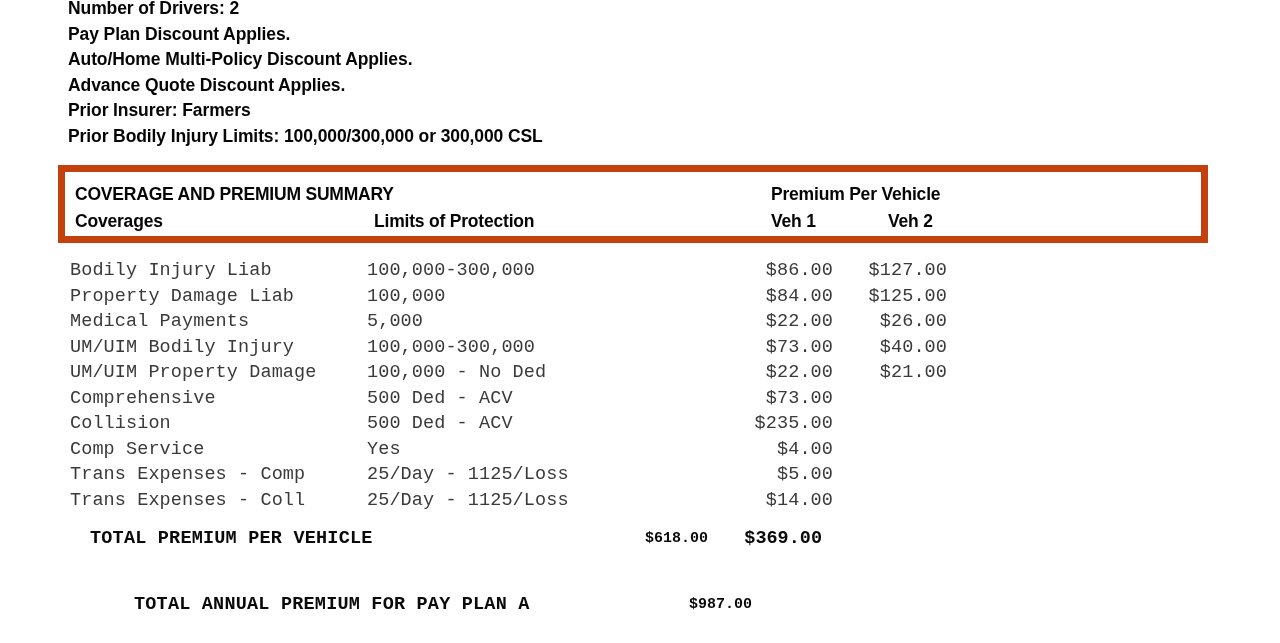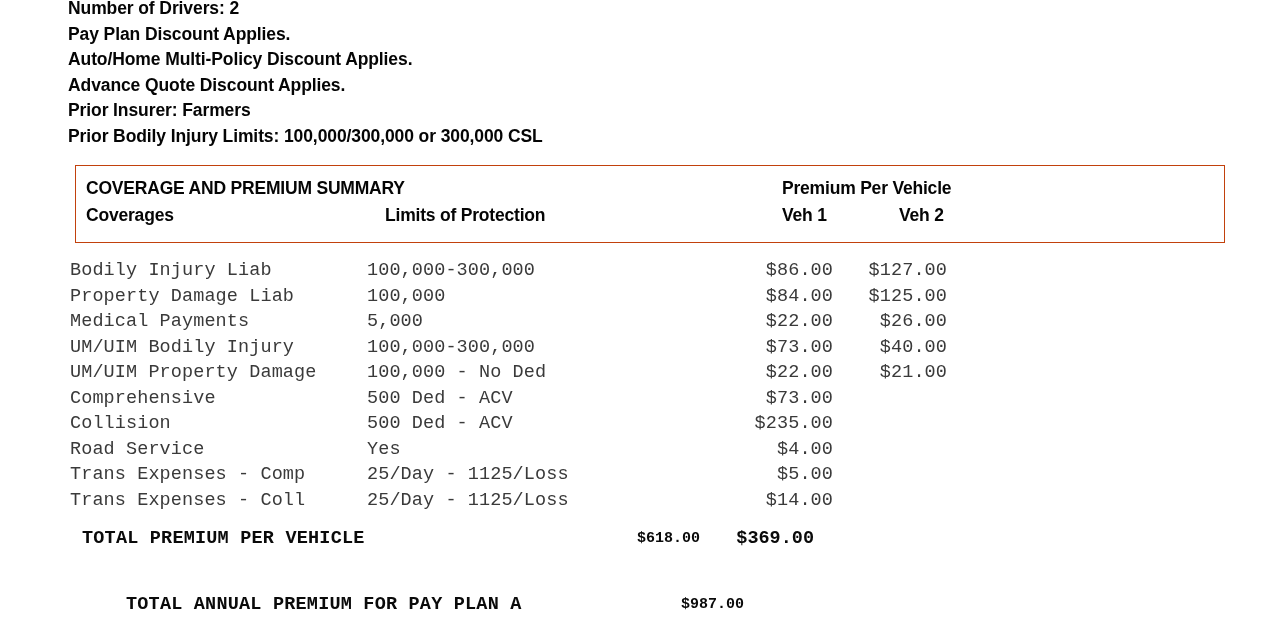--- a/index.html
+++ b/index.html
@@ -34,24 +34,23 @@
     color: #050505;
   }
 
   
   #summary-box {
     position: absolute;
     left: 58px;
     top: 165px;
     width: 1150px;
     height: 78px;
-    border: 1px solid #c2410c;
+    border: 7px solid #c2410c;
     box-sizing: border-box;
     background: #ffffff;
-    margin-left: 17px;
   }
   .box-label {
     position: absolute;
     font-family: "Liberation Sans", sans-serif;
     font-weight: bold;
     font-size: 17.5px;
     line-height: 20px;
     white-space: pre;
     letter-spacing: -0.2px;
     color: #050505;
@@ -102,21 +101,21 @@
   .cov-v2 {
     position: absolute;
     right: 333px;   
     top: 0;
     text-align: right;
   }
 
   
   .total-row {
     position: absolute;
-    left: 0;
+    left: 8px;
     width: 1147px;
     height: 26px;
   }
   #total-per-vehicle { top: 526px; }
   #total-annual      { top: 592px; margin-left: 44px; }
 
   .total-label {
     position: absolute;
     left: 82px;
     top: 0;
@@ -211,21 +210,21 @@
       <div class="mono cov-v1">$73.00</div>
       <div class="mono cov-v2"></div>
     </div>
     <div class="cov-row">
       <div class="mono cov-name">Collision</div>
       <div class="mono cov-limit">500 Ded - ACV</div>
       <div class="mono cov-v1">$235.00</div>
       <div class="mono cov-v2"></div>
     </div>
     <div class="cov-row">
-      <div class="mono cov-name">Road Service</div>
+      <div class="mono cov-name">Comp Service</div>
       <div class="mono cov-limit">Yes</div>
       <div class="mono cov-v1">$4.00</div>
       <div class="mono cov-v2"></div>
     </div>
     <div class="cov-row">
       <div class="mono cov-name">Trans Expenses - Comp</div>
       <div class="mono cov-limit">25/Day - 1125/Loss</div>
       <div class="mono cov-v1">$5.00</div>
       <div class="mono cov-v2"></div>
     </div>

